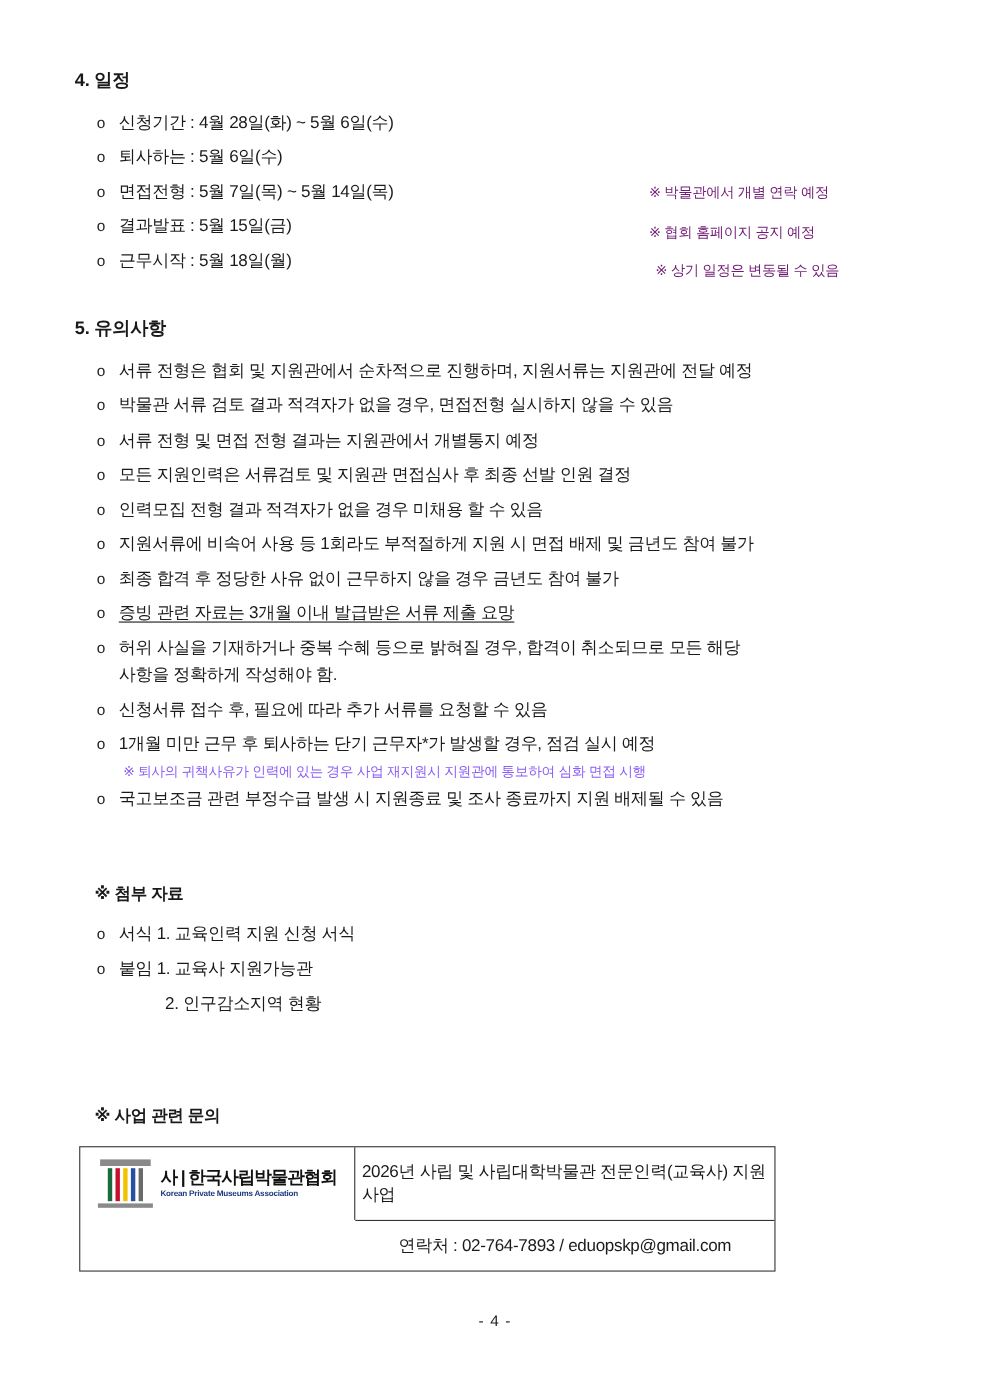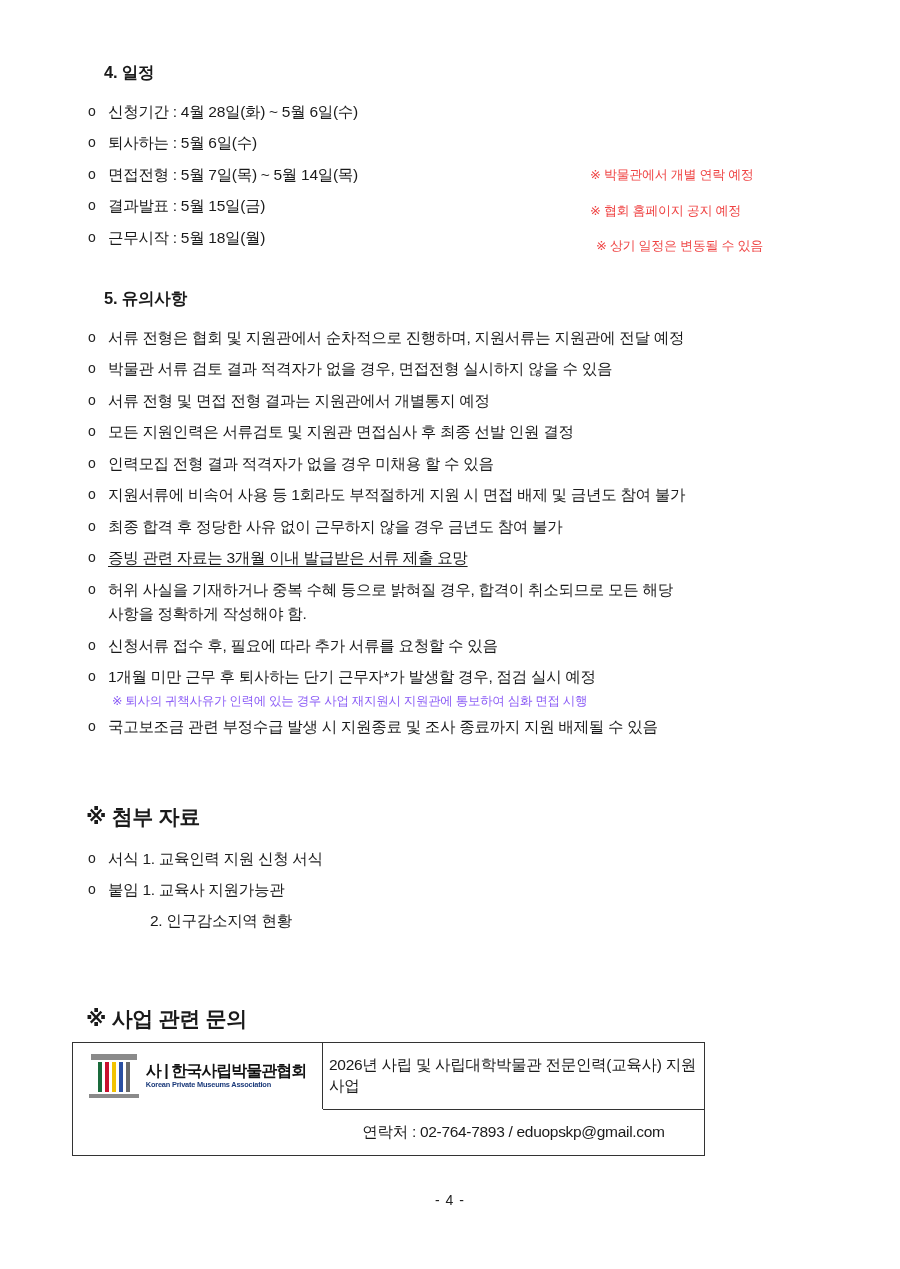--- a/index.html
+++ b/index.html
@@ -26,21 +26,21 @@
   
   .section {
     position: absolute;
     left: 0;
     width: 900px;
   }
   .sec-title {
     font-size: 16.5px;
     font-weight: bold;
     letter-spacing: -0.2px;
-    margin-left: 104px;
+    margin-left: 68px;
   }
   .item {
     position: relative;
     font-size: 15.5px;
     letter-spacing: -0.3px;
     line-height: 1.45;
     margin-left: 86px;
     padding-left: 22px;
     margin-top: 9px;
   }
@@ -57,31 +57,31 @@
     font-size: 15.5px;
     letter-spacing: -0.3px;
     line-height: 1.45;
     margin-left: 108px;
     margin-top: 2px;
   }
   .note-right {
     position: absolute;
     font-size: 13px;
     letter-spacing: -0.3px;
-    color: #ef4444;
+    color: #701a75;
   }
   .subnote {
     font-size: 12.5px;
     letter-spacing: -0.3px;
     margin-left: 112px;
     margin-top: 4px;
     color: #8b5cf6;
   }
   .star-title {
-    font-size: 21px;
+    font-size: 15px;
     font-weight: bold;
     letter-spacing: -0.3px;
     margin-left: 86px;
   }
   .indent2 {
     margin-left: 150px;
     font-size: 15.5px;
     letter-spacing: -0.3px;
     margin-top: 9px;
   }

